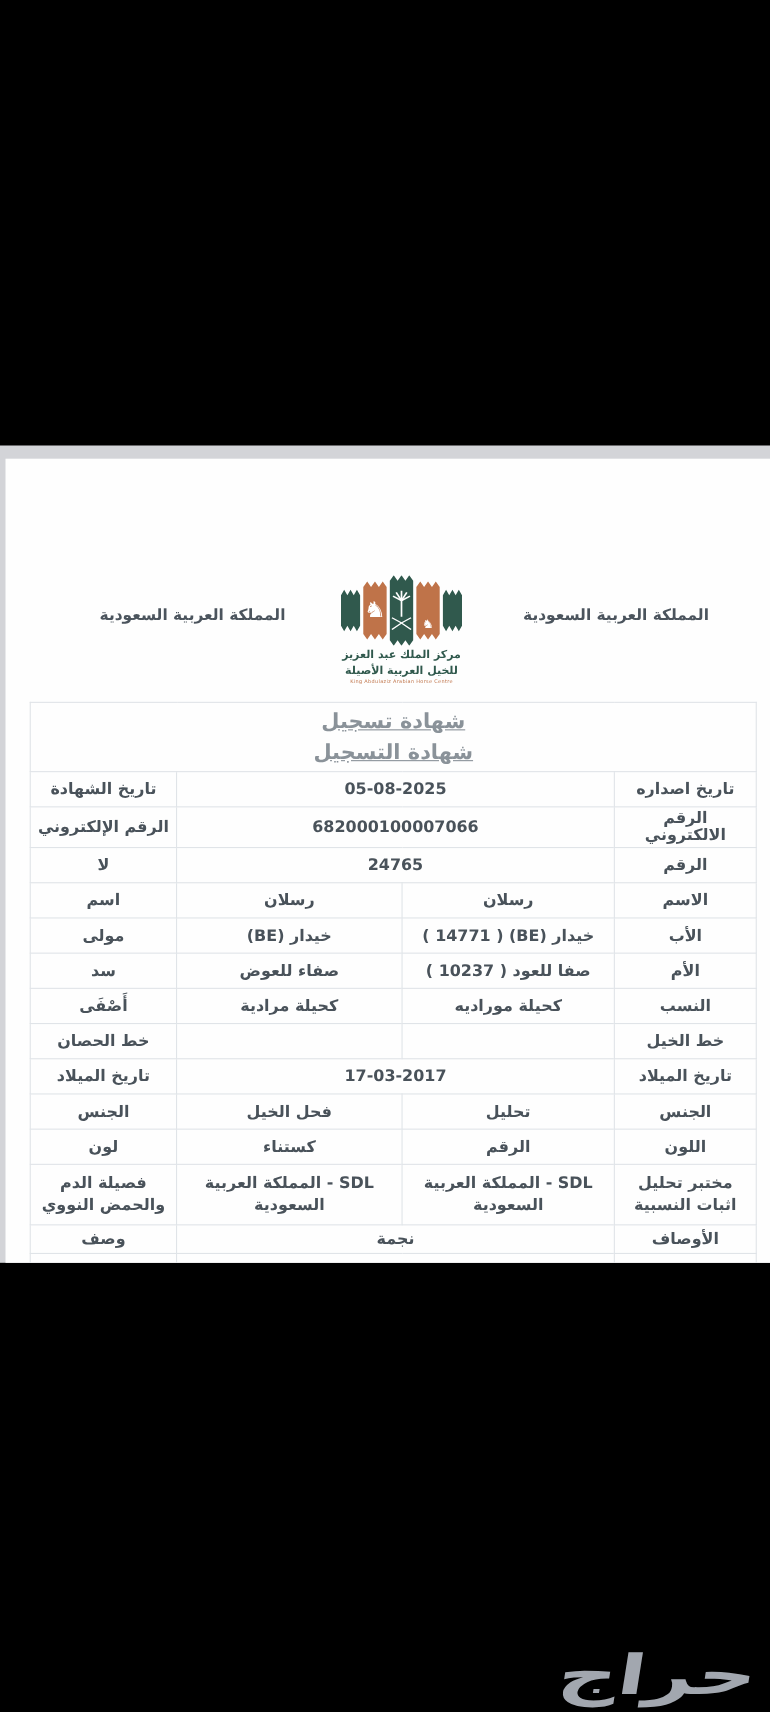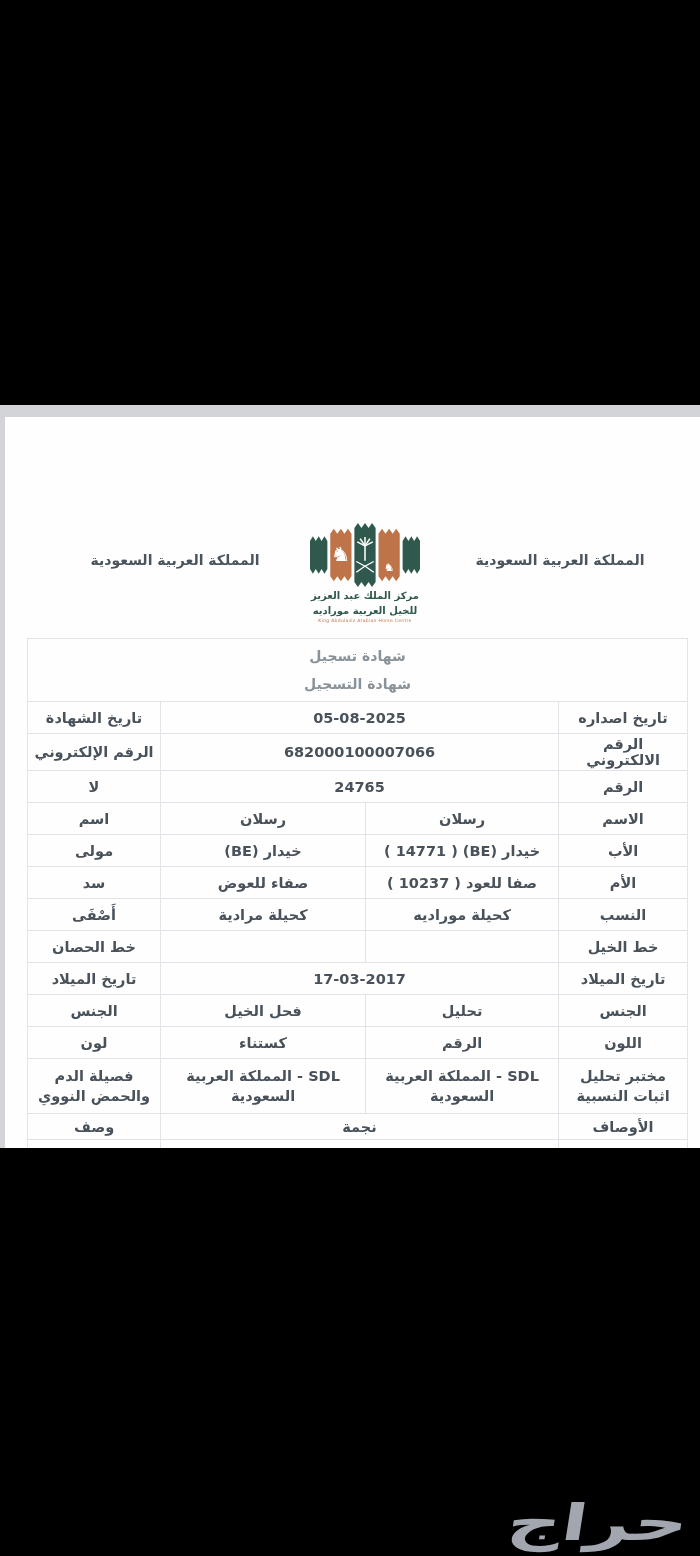--- a/index.html
+++ b/index.html
@@ -55,21 +55,21 @@
   table.cert td{
     border:1px solid #e0e4e8;
     text-align:center;vertical-align:middle;
     color:#49525a;
     font-size:14.5px;
     font-weight:600;
     padding:2px 6px;
     overflow:hidden;
   }
   tr.h-title td{height:58px;border-bottom:1px solid #e0e4e8;}
-  .title-line{color:#8a9299;font-size:14px;font-weight:600;line-height:28px;}
+  .title-line{color:#8a9299;font-size:19px;font-weight:600;line-height:28px;text-decoration:underline;}
   tr{height:32px;}
   tr.h-dna{height:55px;}
   tr.h-dna td{line-height:20px;margin-top:43px;}
   tr.h-last{height:26px;}
   tr.h-cut{height:16px;}
   tr.h-cut td{border-bottom:none;}
   td.num{direction:ltr;}
   
   .watermark{
     position:absolute;right:16px;bottom:8px;
@@ -108,21 +108,21 @@
           <line x1="57" y1="28" x2="62" y2="19"></line>
           <line x1="57" y1="28" x2="65" y2="23"></line>
         </g>
         <g stroke="#ffffff" stroke-width="1.4" fill="none">
           <path d="M48,60 Q57,52 66,47"></path>
           <path d="M66,60 Q57,52 48,47"></path>
         </g>
         <text x="82" y="58" font-size="13" fill="#ffffff" text-anchor="middle">♞</text>
       </svg>
       <div class="l-ar">مركز الملك عبد العزيز</div>
-      <div class="l-ar">للخيل العربية موراديه</div>
+      <div class="l-ar">للخيل العربية الأصيلة</div>
       <div class="l-en">King Abdulaziz Arabian Horse Centre</div>
     </div>
 
     <div class="org-block org-right">
       <div>المملكة العربية السعودية</div>
     </div>
 
     <table class="cert">
       <colgroup>
         <col style="width:129px">

